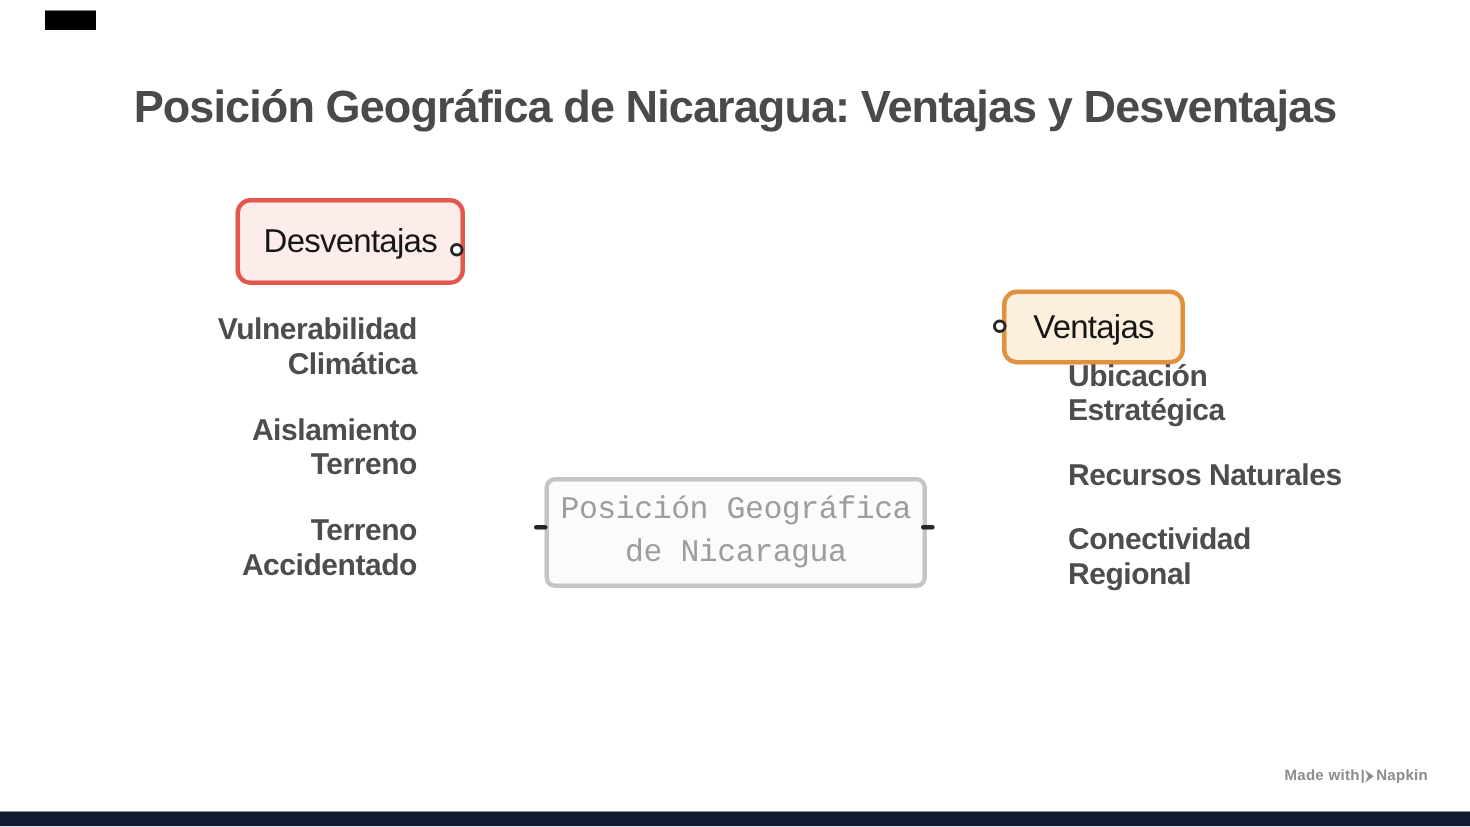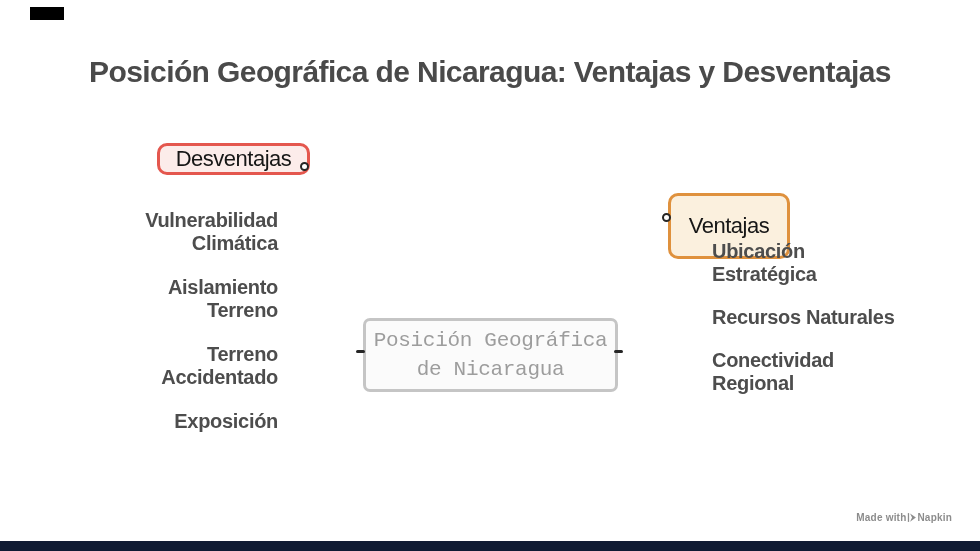--- a/index.html
+++ b/index.html
@@ -13,22 +13,22 @@
   .title{
     position:absolute;left:0;top:55px;width:980px;text-align:center;
     font-size:30px;font-weight:bold;letter-spacing:-0.6px;color:#4a4a4a;margin:0;
   }
 
   .node{
     position:absolute;box-sizing:border-box;display:flex;align-items:center;justify-content:center;
     border-radius:10px;
   }
   .node .node-label{font-size:22px;letter-spacing:-0.5px;color:#161616;font-weight:400;}
-  .node-desventajas{left:157px;top:143px;width:153px;height:32px;background:#fcecea;border:3px solid #e4574e;}
-  .node-ventajas{left:668px;top:193px;width:122px;height:66px;background:#fbf0de;border:3px solid #df913d;}
+  .node-desventajas{left:157px;top:132px;width:153px;height:58px;background:#fcecea;border:3px solid #e4574e;}
+  .node-ventajas{left:668px;top:193px;width:122px;height:50px;background:#fbf0de;border:3px solid #df913d;}
   .node-center{
     left:363px;top:318px;width:255px;height:74px;background:#fbfbfb;border:3px solid #c5c5c5;
     border-radius:7px;flex-direction:column;line-height:29px;
   }
   .node-center .center-line{font-size:21px;letter-spacing:-0.3px;color:#9d9d9d;font-family:Liberation Mono, monospace;}
 
   .connector-dot{
     position:absolute;width:9px;height:9px;border-radius:50%;
     background:#ffffff;border:2px solid #262626;box-sizing:border-box;
   }
@@ -72,21 +72,20 @@
     </div>
     <div class="branch-item">
       <span class="branch-line">Aislamiento</span>
       <span class="branch-line">Terreno</span>
     </div>
     <div class="branch-item">
       <span class="branch-line">Terreno</span>
       <span class="branch-line">Accidentado</span>
     </div>
     <div class="branch-item">
-      <span class="branch-line">Exposición</span>
     </div>
   </div>
 
   <div class="node node-center">
     <span class="center-line">Posición Geográfica</span>
     <span class="center-line">de Nicaragua</span>
   </div>
   <span class="tick tick-left"></span>
   <span class="tick tick-right"></span>
 

